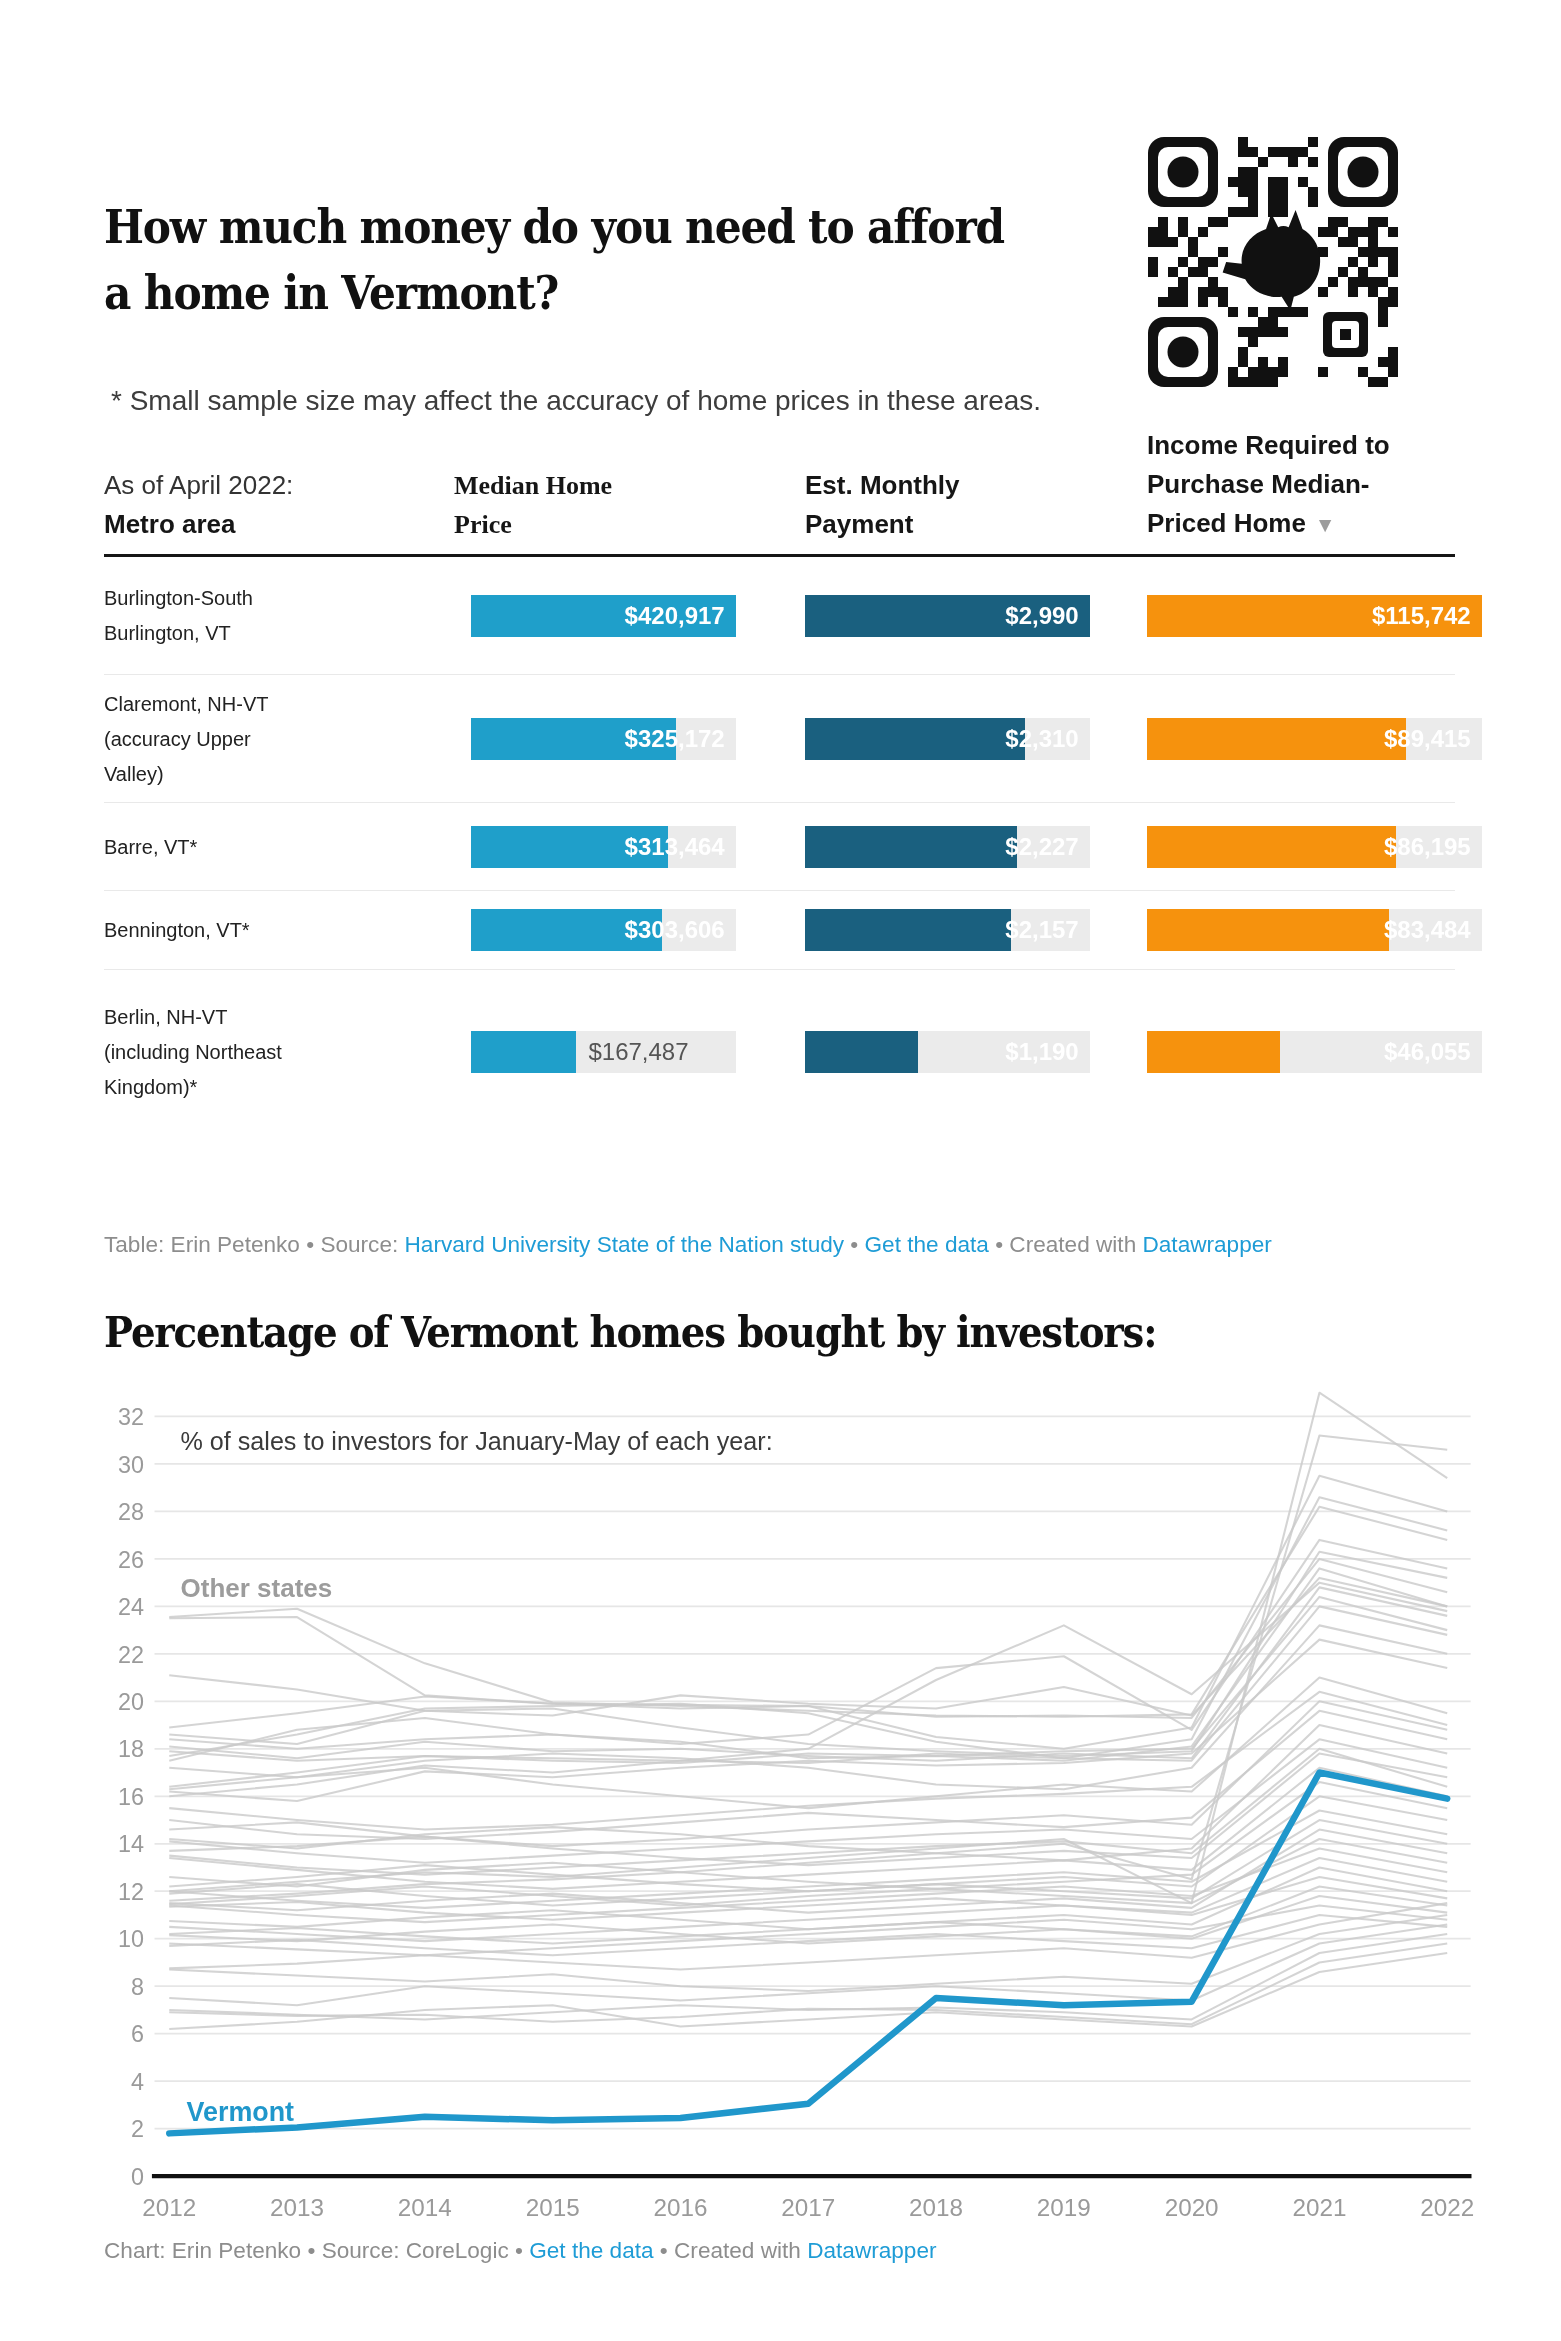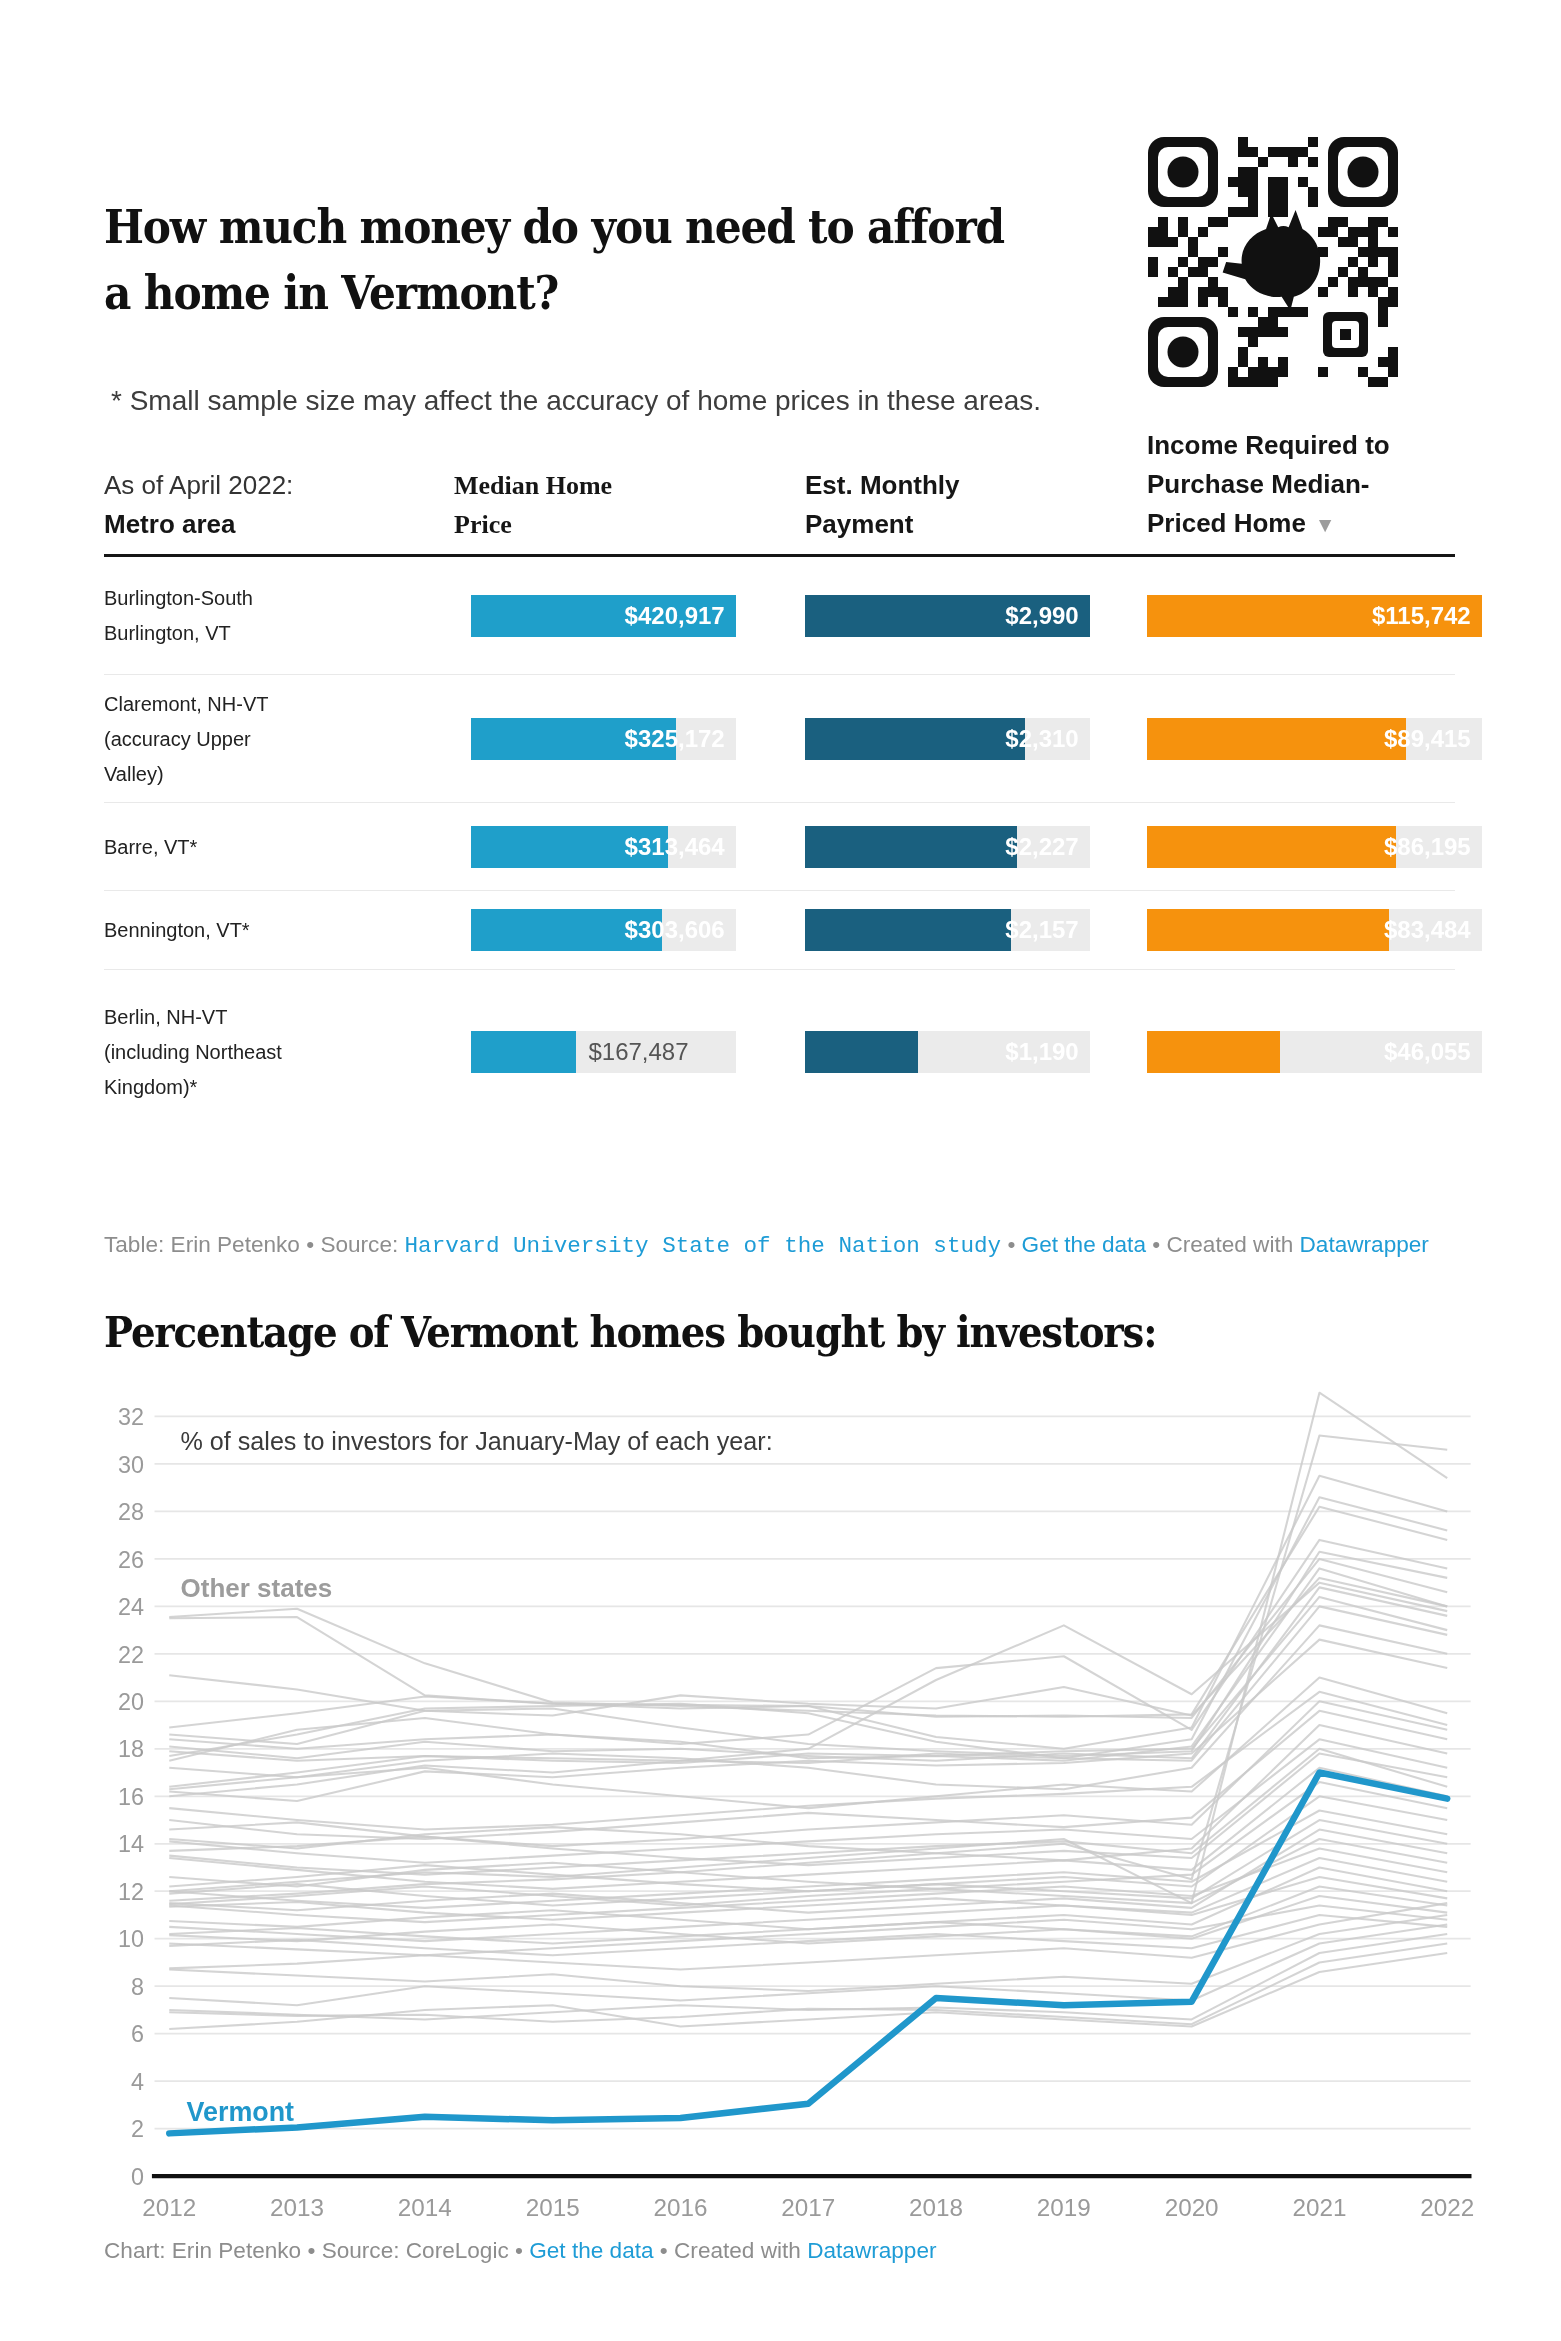--- a/index.html
+++ b/index.html
@@ -342,21 +342,21 @@
         <div class="track t-income">
           <div class="bg" style="background: rgb(235, 235, 235);"></div>
           <div class="fill" style="width: 39.7911%; background: rgb(246, 146, 13);"></div>
           <div class="bar-val">$46,055</div>
         </div>
       </div>
     </div>
 </div>
 
 <div id="table-credits" class="credits">
-  <span>Table: Erin Petenko • Source: </span><a style="color: rgb(30, 156, 214); font-family: Liberation Mono, monospace;">Harvard University State of the Nation study</a><span> • </span><a style="color: rgb(30, 156, 214);">Get the data</a><span> • Created with </span><a style="color: rgb(30, 156, 214);">Datawrapper</a>
+  <span>Table: Erin Petenko • Source: </span><a style="color: rgb(30, 156, 214);">Harvard University State of the Nation study</a><span> • </span><a style="color: rgb(30, 156, 214);">Get the data</a><span> • Created with </span><a style="color: rgb(30, 156, 214);">Datawrapper</a>
 </div>
 
 <div id="chart-title" class="serif-title">Percentage of Vermont homes bought by investors:</div>
 
 <svg id="chart" width="1561" height="867" viewBox="0 0 1800 1000">
     <text x="166" y="919" text-anchor="end" fill="#9a9a9a" font-size="27">0</text>
     <line x1="178" x2="1696" y1="854.24" y2="854.24" stroke="#e6e6e6" stroke-width="2"></line>
     <text x="166" y="864.24" text-anchor="end" fill="#9a9a9a" font-size="27">2</text>
     <line x1="178" x2="1696" y1="799.48" y2="799.48" stroke="#e6e6e6" stroke-width="2"></line>
     <text x="166" y="809.48" text-anchor="end" fill="#9a9a9a" font-size="27">4</text>

